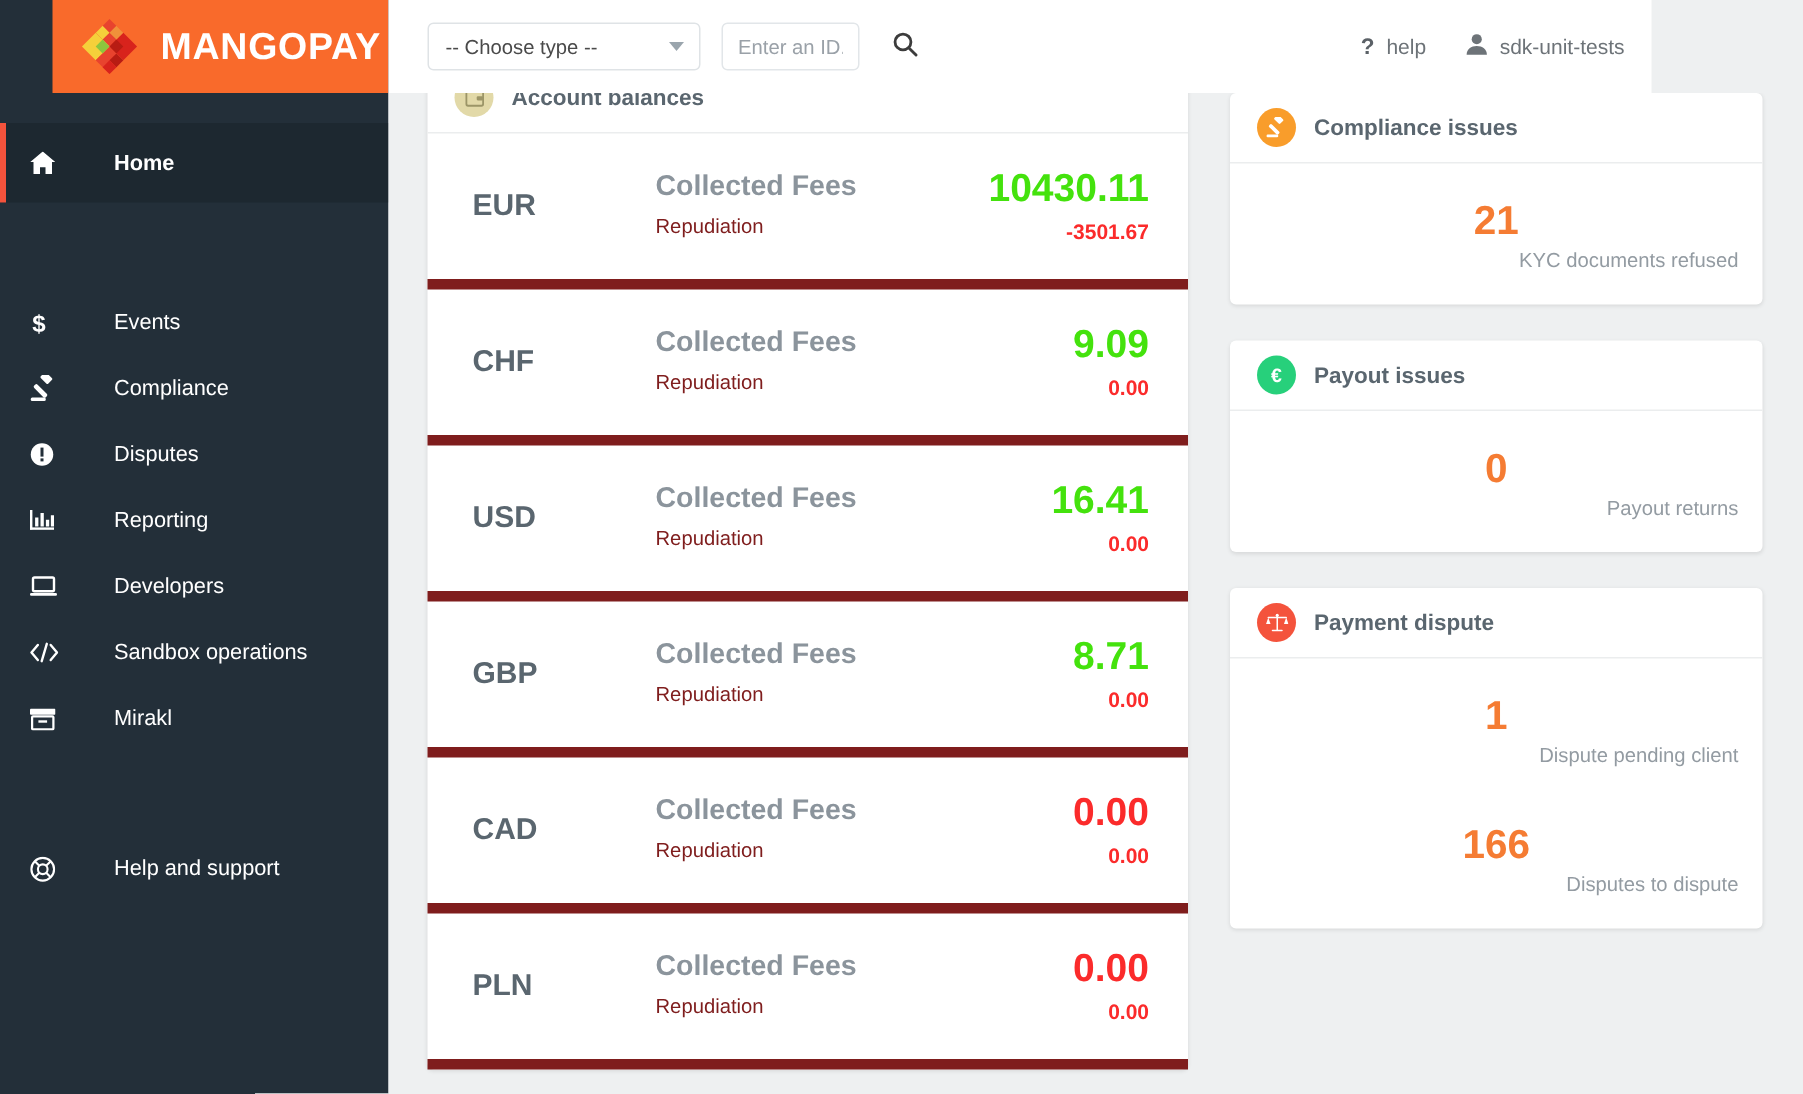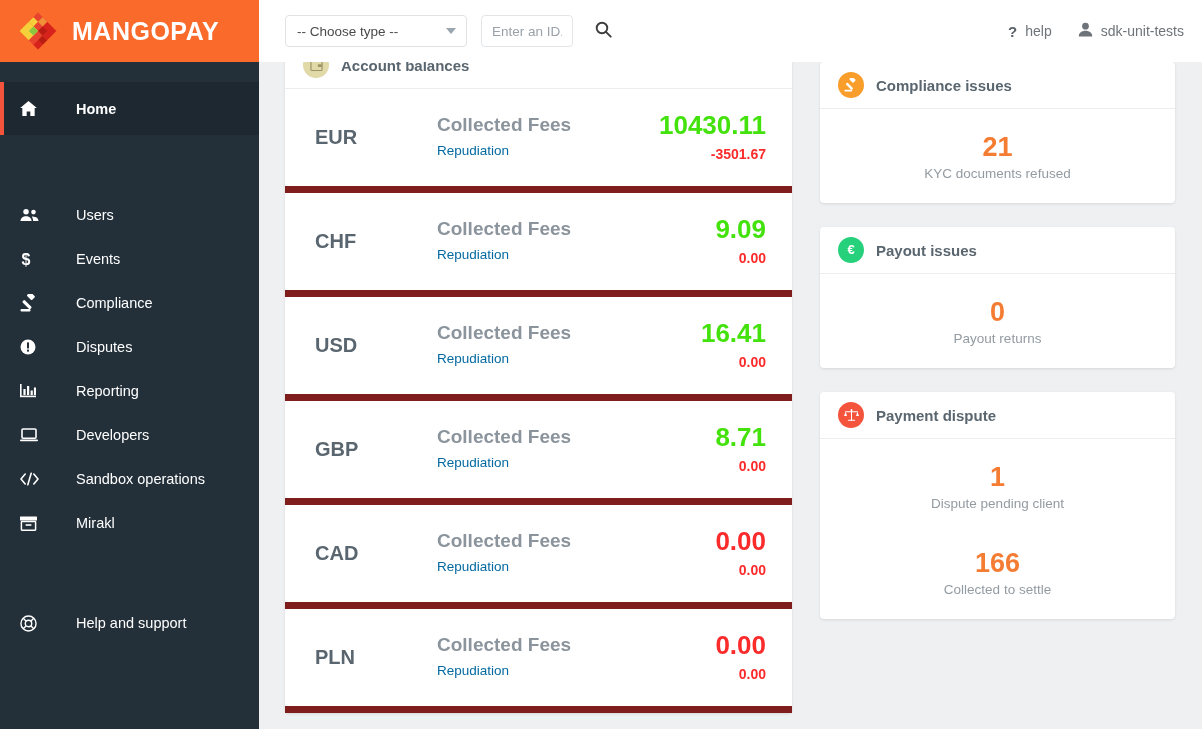--- a/index.html
+++ b/index.html
@@ -17,20 +17,21 @@
   .sidebar {
     position: absolute; left: 0; top: 0;
     width: 259px; height: 729px;
     background: #232f39;
     overflow: hidden;
   }
   .brand {
     height: 62px; background: #f96a2b;
     display: flex; align-items: center; gap: 14px;
     padding-left: 18px;
+    margin-left: 35px;
   }
   .brand-logo { width: 40px; height: 40px; position: relative; flex: 0 0 auto; }
   .brand-name {
     color: #ffffff; font-size: 25px; font-weight: bold;
     letter-spacing: 0.5px;
   }
   .nav { padding-top: 0; }
   .nav-spacer-top { height: 20px; }
   .nav-gap { height: 58px; }
   .nav-gap-small { height: 56px; }
@@ -54,21 +55,21 @@
     font-weight: bold;
   }
   .nav-item.active::before {
     content: ""; position: absolute; left: 0; top: 0;
     width: 4px; height: 100%; background: #f4533c;
   }
 
   
   .topbar {
     position: absolute; left: 259px; top: 0;
-    width: 943px; height: 62px;
+    width: 842px; height: 62px;
     background: #ffffff;
     display: flex; align-items: center;
     padding: 0 18px 0 26px;
   }
   .select-wrap { position: relative; }
   .type-select {
     width: 182px; height: 32px;
     border: 1px solid #dfe3e6; border-radius: 4px;
     background: #fff; color: #4a4a4a; font-size: 13.5px;
     display: flex; align-items: center; padding: 0 26px 0 11px;
@@ -142,36 +143,36 @@
     display: flex; align-items: center;
     height: 104px; padding: 0 26px 0 30px;
     border-bottom: 7px solid #7f1d1d;
   }
   .bal-ccy {
     font-size: 20px; font-weight: bold; color: #5a666f;
     width: 122px; flex: 0 0 122px;
   }
   .bal-labels { flex: 1 1 auto; }
   .bal-l1 { font-size: 19px; font-weight: bold; color: #8b949c; line-height: 24px; }
-  .bal-l2 { font-size: 13.5px; color: #0369a1; line-height: 22px; margin-top: 3px; }
+  .bal-l2 { font-size: 13.5px; color: #7f1d1d; line-height: 22px; margin-top: 3px; }
   .bal-values { text-align: right; }
   .bal-v1 { font-size: 26px; font-weight: bold; line-height: 28px; }
   .bal-v2 { font-size: 14px; font-weight: bold; line-height: 20px; margin-top: 5px; }
   .v-pos { color: #44e20d; }
   .v-neg { color: #fb2b2b; }
 
   
   .card { margin-bottom: 24px; }
   .card-body { padding: 22px 16px 22px; text-align: center; }
   .stat { margin-bottom: 0; }
   .stat + .stat { margin-top: 36px; }
   .stat-num {
     font-size: 27px; font-weight: bold; color: #f57c33; line-height: 32px;
   }
-  .stat-lbl { font-size: 13.5px; color: #939ba2; margin-top: 3px; }
+  .stat-lbl { font-size: 13.5px; color: #939ba2; margin-top: 3px; text-align: right; }
 </style>
 </head>
 <body>
 
 <div class="app">
 
   <nav class="sidebar">
     <div class="brand">
       <span class="brand-logo">
         <svg width="40" height="40" viewBox="0 0 40 40">
@@ -199,31 +200,20 @@
         <span class="ico">
           <svg width="17" height="15" viewBox="0 0 20 18" fill="#fff">
             <path d="M10 0 0 8.4h2.6V18h5.2v-5.4h4.4V18h5.2V8.4H20z"></path>
           </svg>
         </span>
         <span class="lbl">Home</span>
       </a>
 
       <div class="nav-gap"></div>
 
-      <a class="nav-item">
-        <span class="ico">
-          <svg width="19" height="14" viewBox="0 0 22 16" fill="#fff">
-            <circle cx="7" cy="4.2" r="3.2"></circle>
-              <circle cx="15.6" cy="4.6" r="2.7"></circle>
-            <path d="M0.6 15c0-3.6 2.9-5.6 6.4-5.6s6.4 2 6.4 5.6z"></path>
-            <path d="M13.6 9.6c3 0 7.8 0.6 7.8 5.4h-6.2c0-2.2-0.7-3.9-1.6-5.4z"></path>
-          </svg>
-        </span>
-        <span class="lbl">Users</span>
-      </a>
 
       <a class="nav-item">
         <span class="ico">
           <svg width="12" height="17" viewBox="0 0 12 18">
             <text x="6" y="15" text-anchor="middle" font-family="Liberation Sans, sans-serif" font-size="17" font-weight="bold" fill="#fff">$</text>
           </svg>
         </span>
         <span class="lbl">Events</span>
       </a>
 
@@ -483,20 +473,20 @@
             </span>
             <span class="panel-title">Payment dispute</span>
           </div>
           <div class="card-body">
             <div class="stat">
               <div class="stat-num">1</div>
               <div class="stat-lbl">Dispute pending client</div>
             </div>
             <div class="stat">
               <div class="stat-num">166</div>
-              <div class="stat-lbl">Collected to settle</div>
+              <div class="stat-lbl">Disputes to dispute</div>
             </div>
           </div>
         </div>
       </aside>
 
   </main>
 </div>
 
 </body></html>

